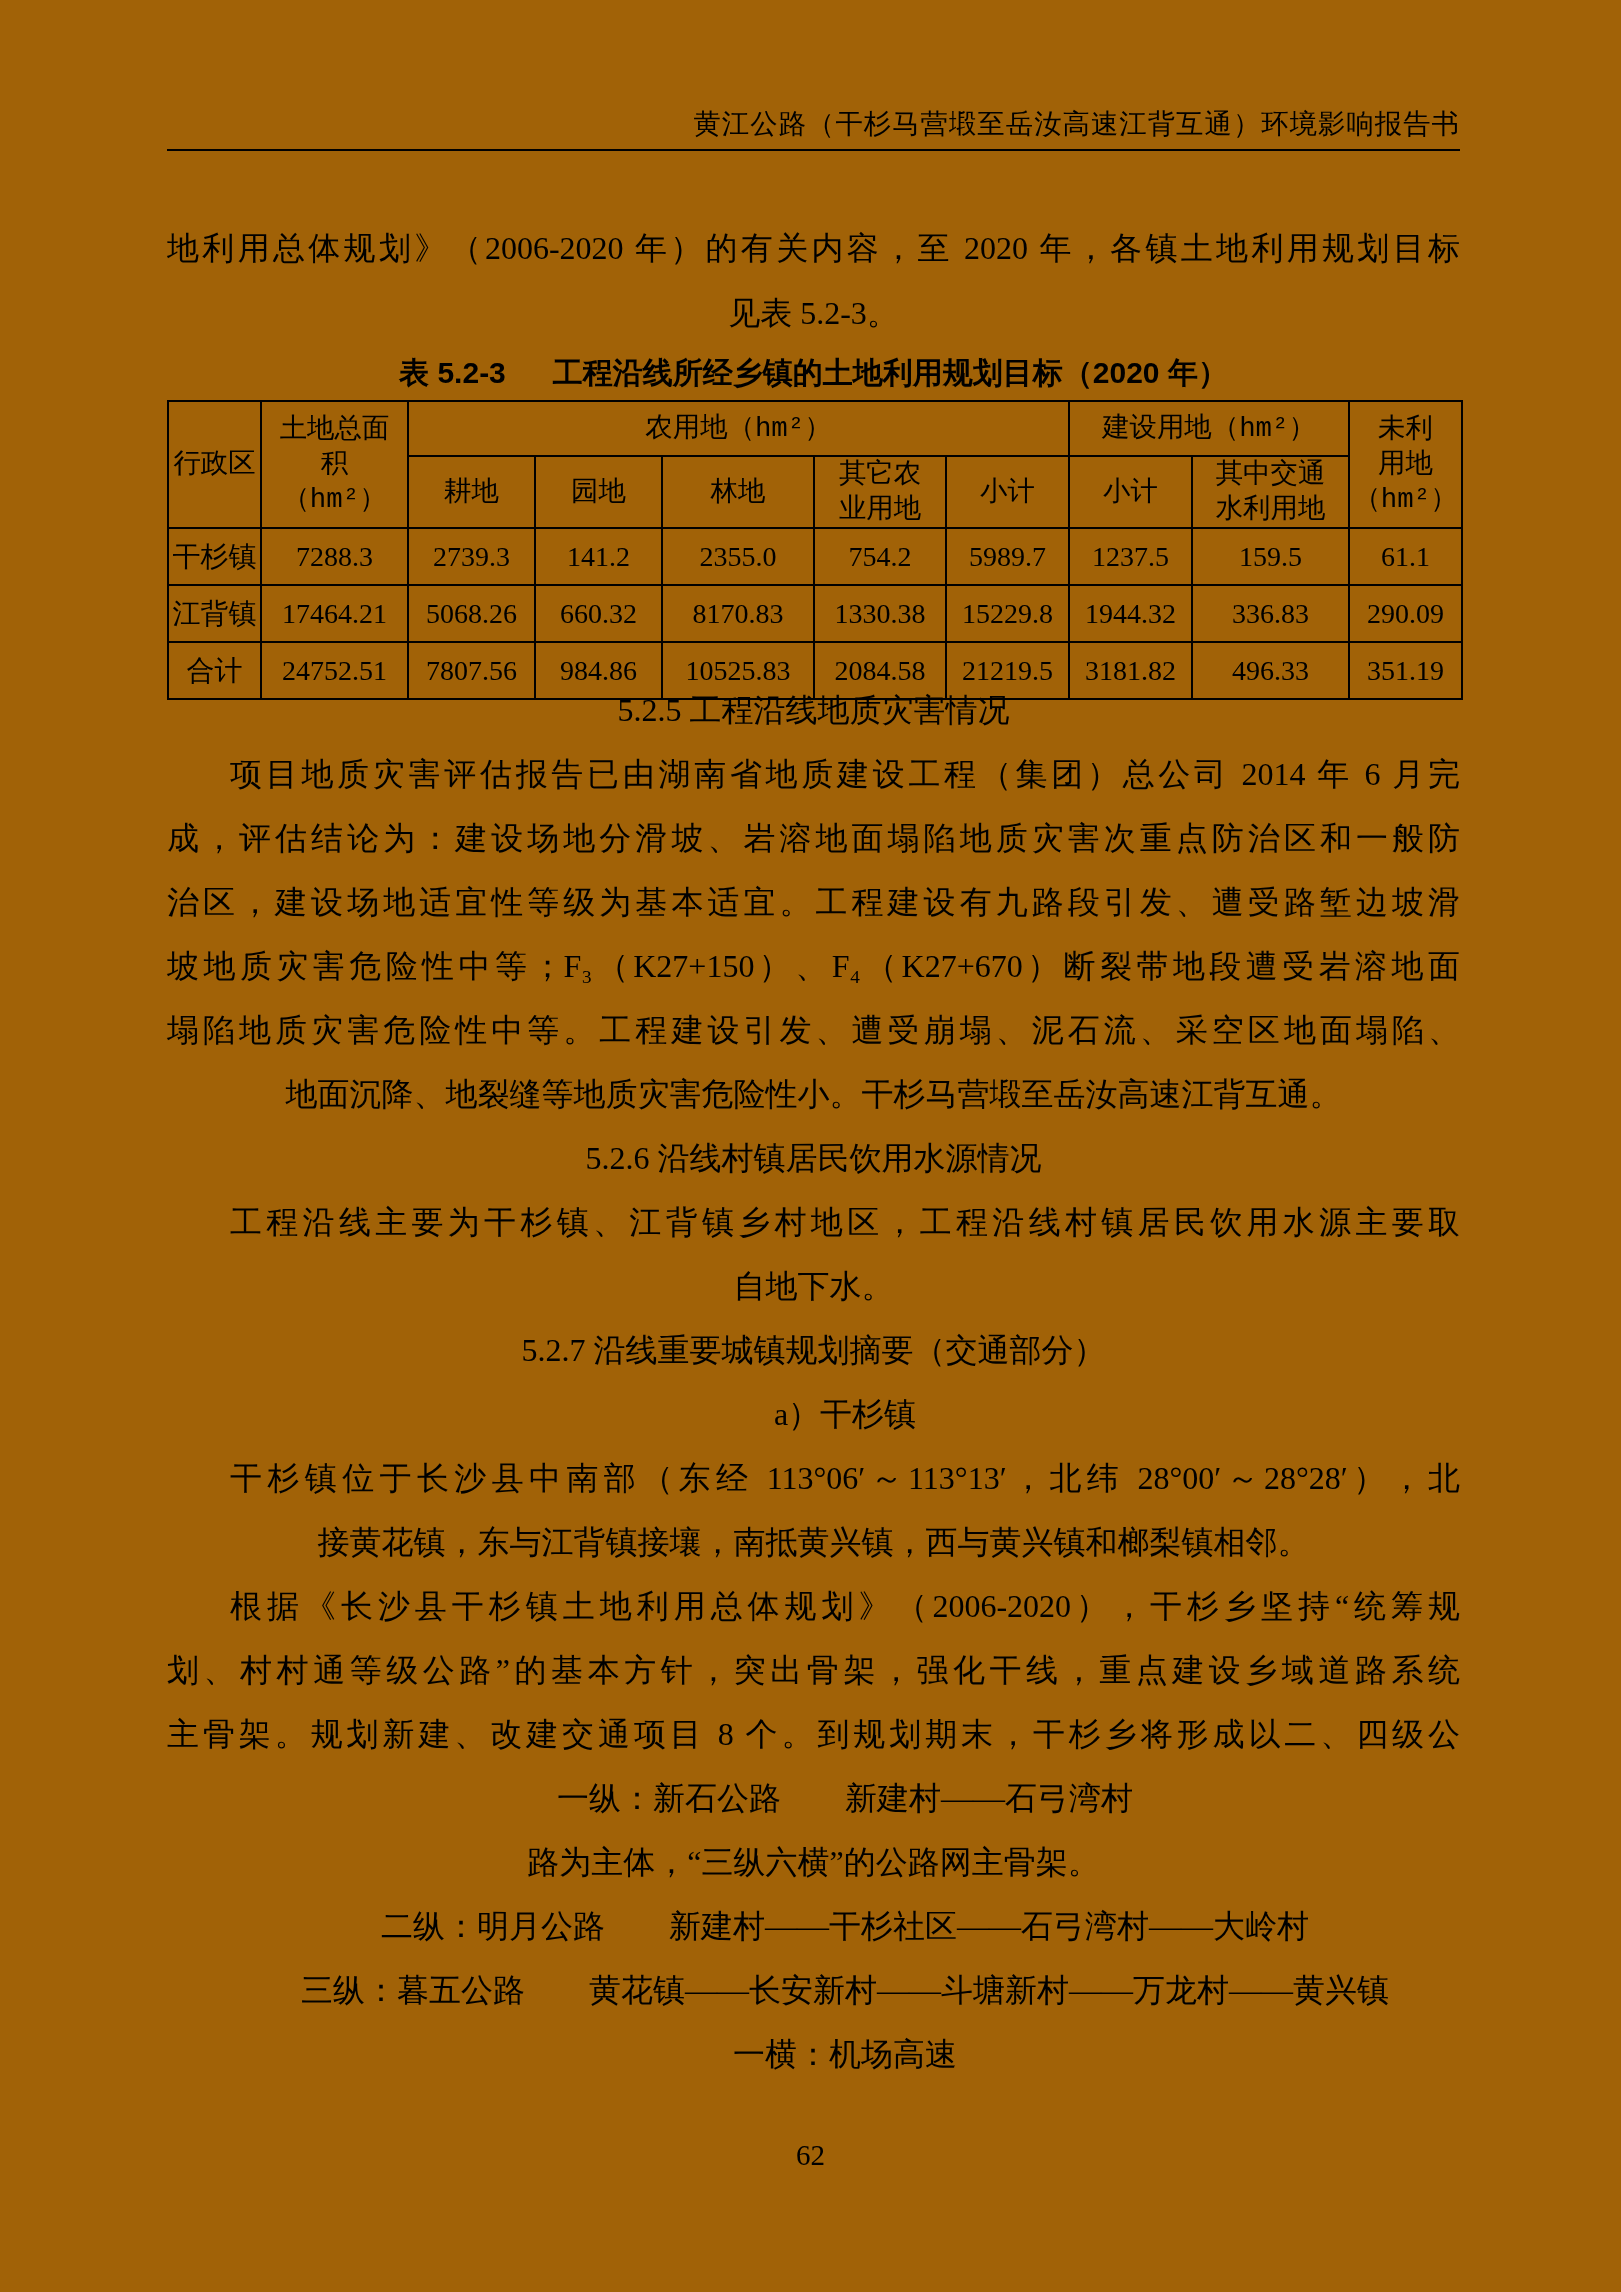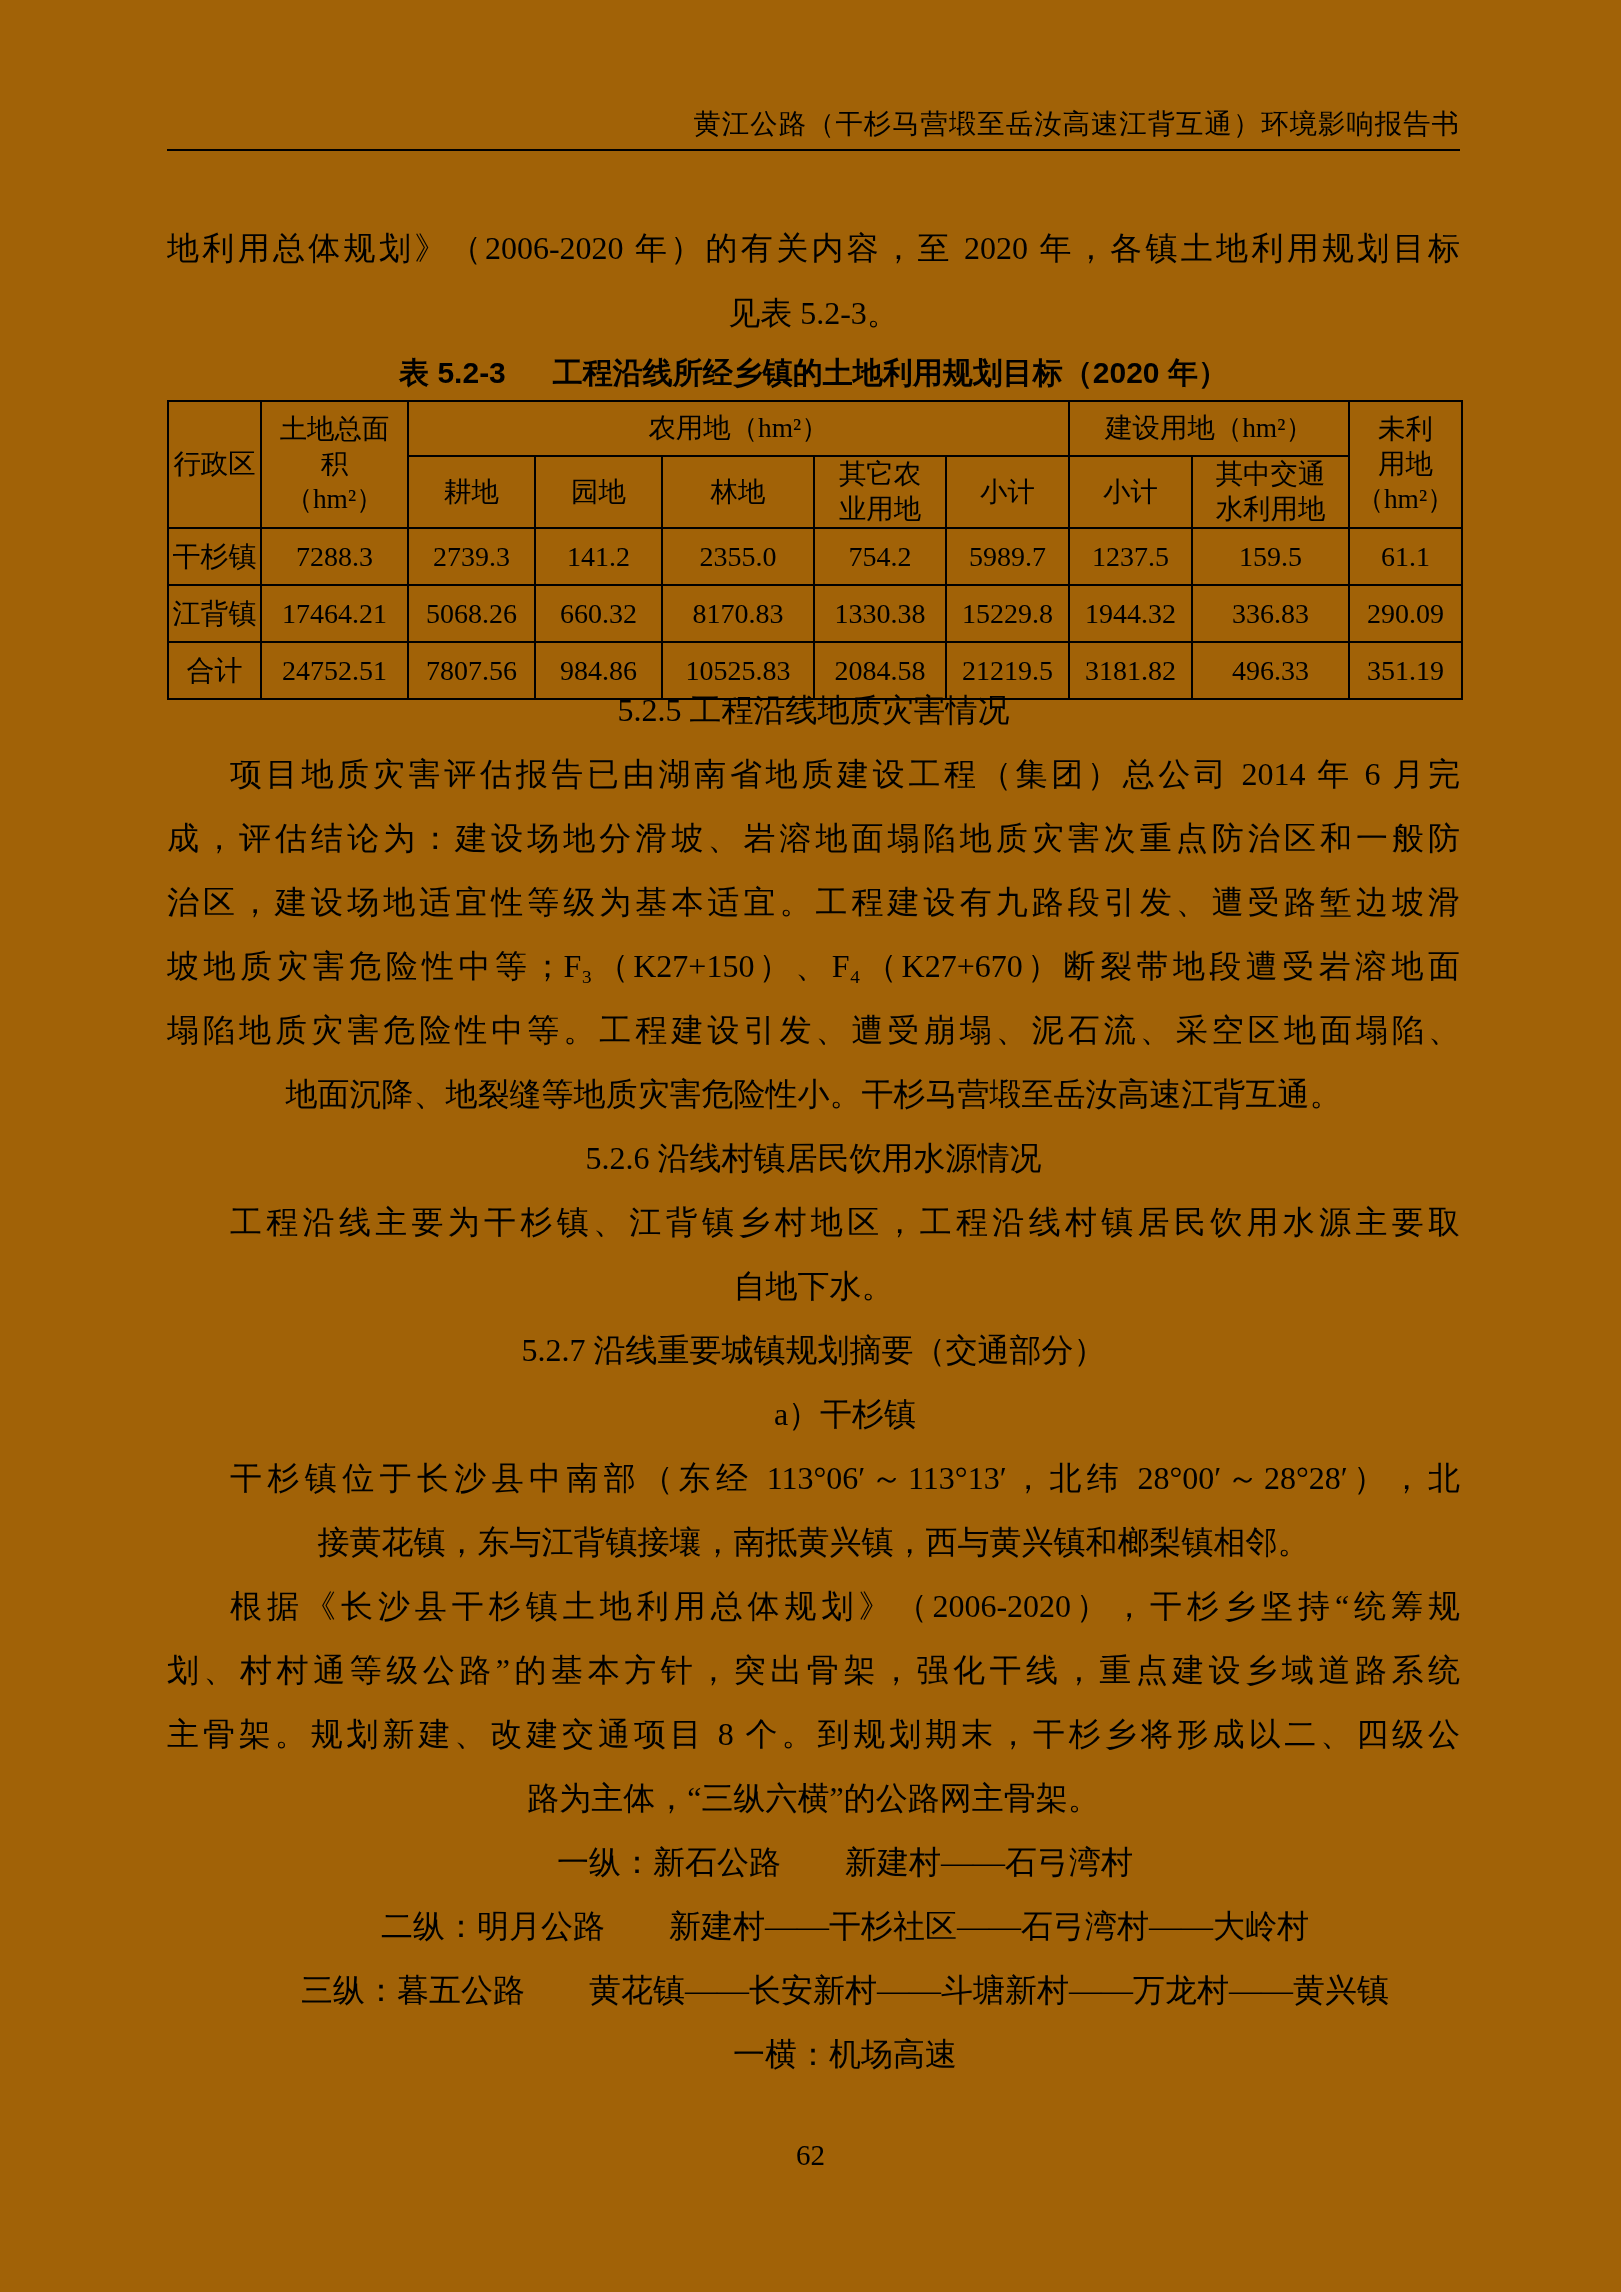--- a/index.html
+++ b/index.html
@@ -46,20 +46,21 @@
     border-right:2px solid #000;
     border-top:2.9px solid #000;
     border-bottom:2.9px solid #000;
     text-align:center; vertical-align:middle;
     padding:0 2px;
     font-weight:normal;
   }
   table.land-use th {
     font-size:27.4px; line-height:35px;
     white-space:pre-line;
+    font-family:Liberation Mono, monospace;
   }
   table.land-use td { font-size:28px; }
   tr.hrow1 th { height:53px; }
   tr.hrow2 th { height:65px; }
   tr.drow td { height:55px;margin-top:8px; }
   th.vsep, td.vsep { border-left:3.9px solid #000; }
   .body-block {
     position:absolute; top:678px; left:167px; right:161px;
     font-size:32px; line-height:64px;
   }
@@ -176,22 +177,22 @@
     <div class="line">5.2.6 沿线村镇居民饮用水源情况</div>
     <div class="line indent fill">工程沿线主要为干杉镇、江背镇乡村地区，工程沿线村镇居民饮用水源主要取</div>
     <div class="line">自地下水。</div>
     <div class="line">5.2.7 沿线重要城镇规划摘要（交通部分）</div>
     <div class="line indent">a）干杉镇</div>
     <div class="line indent fill">干杉镇位于长沙县中南部（东经 113°06′～113°13′，北纬 28°00′～28°28′），北</div>
     <div class="line">接黄花镇，东与江背镇接壤，南抵黄兴镇，西与黄兴镇和榔梨镇相邻。</div>
     <div class="line indent fill">根据《长沙县干杉镇土地利用总体规划》（2006-2020），干杉乡坚持“统筹规</div>
     <div class="line fill">划、村村通等级公路”的基本方针，突出骨架，强化干线，重点建设乡域道路系统</div>
     <div class="line fill">主骨架。规划新建、改建交通项目 8 个。到规划期末，干杉乡将形成以二、四级公</div>
+    <div class="line indent">一纵：新石公路　　新建村——石弓湾村</div>
     <div class="line">路为主体，“三纵六横”的公路网主骨架。</div>
-    <div class="line indent">一纵：新石公路　　新建村——石弓湾村</div>
     <div class="line indent">二纵：明月公路　　新建村——干杉社区——石弓湾村——大岭村</div>
     <div class="line indent">三纵：暮五公路　　黄花镇——长安新村——斗塘新村——万龙村——黄兴镇</div>
     <div class="line indent">一横：机场高速</div>
   </div>
 
   <div class="page-number">62</div>
 
 </div>
 
 

